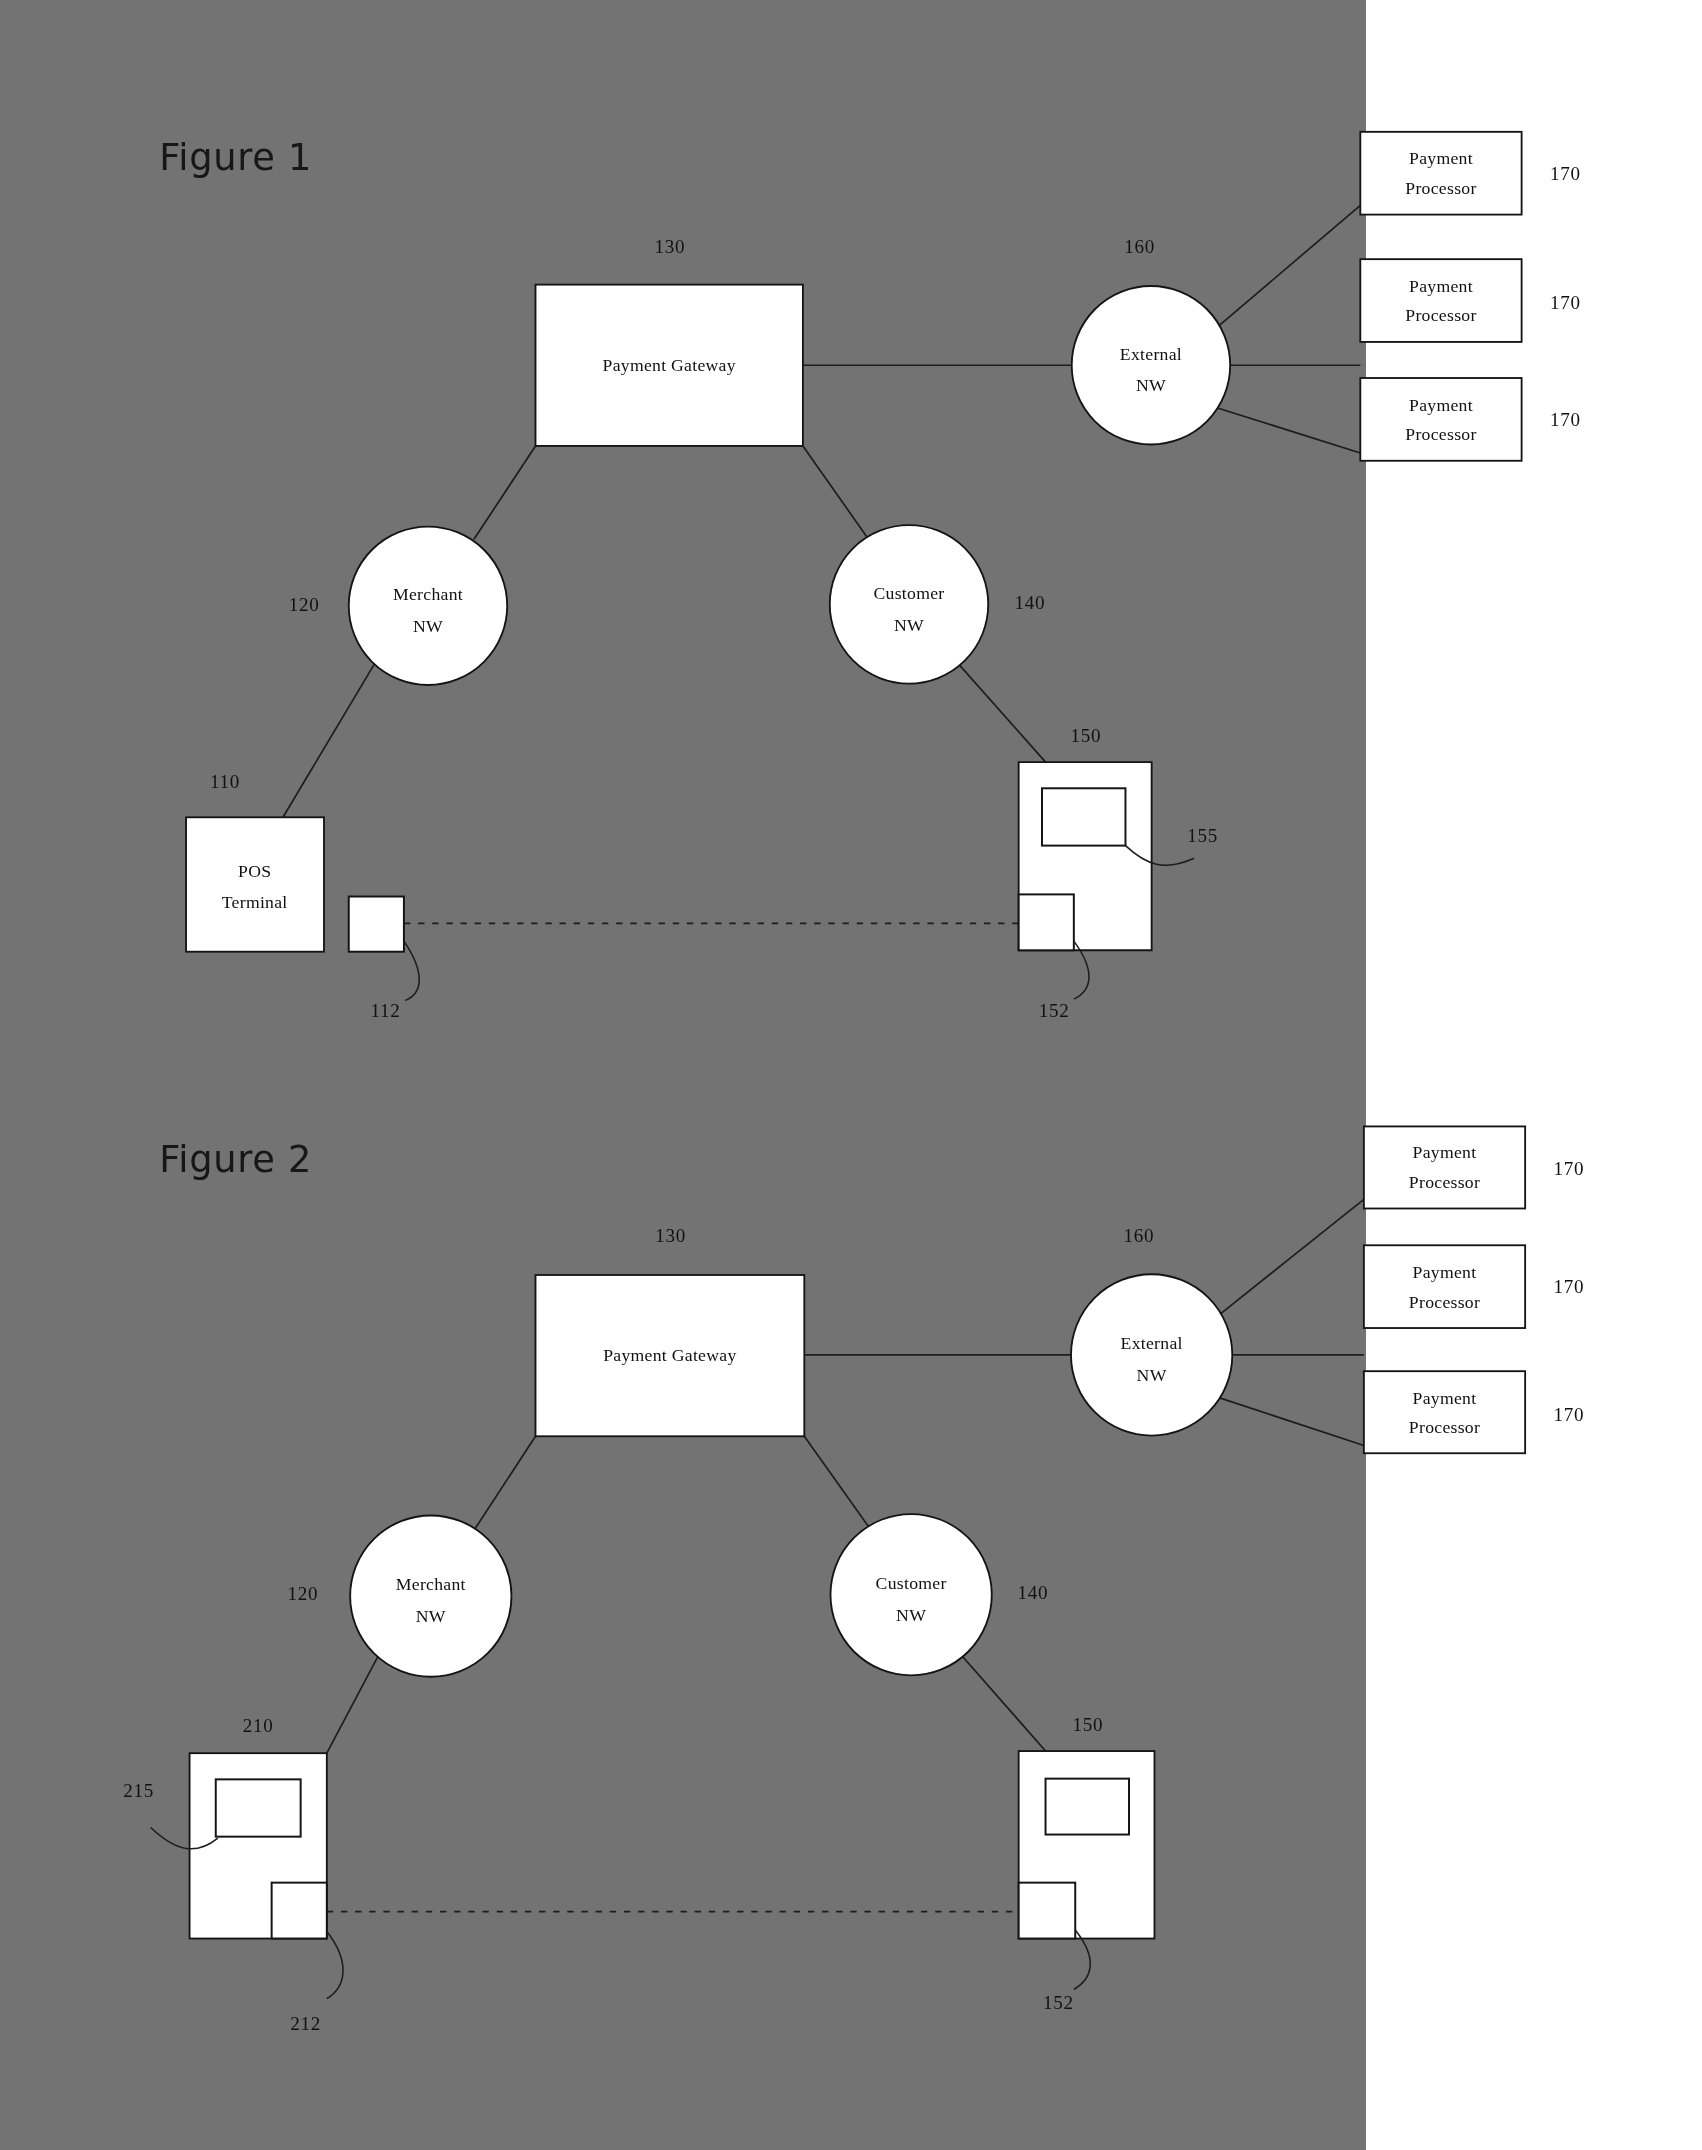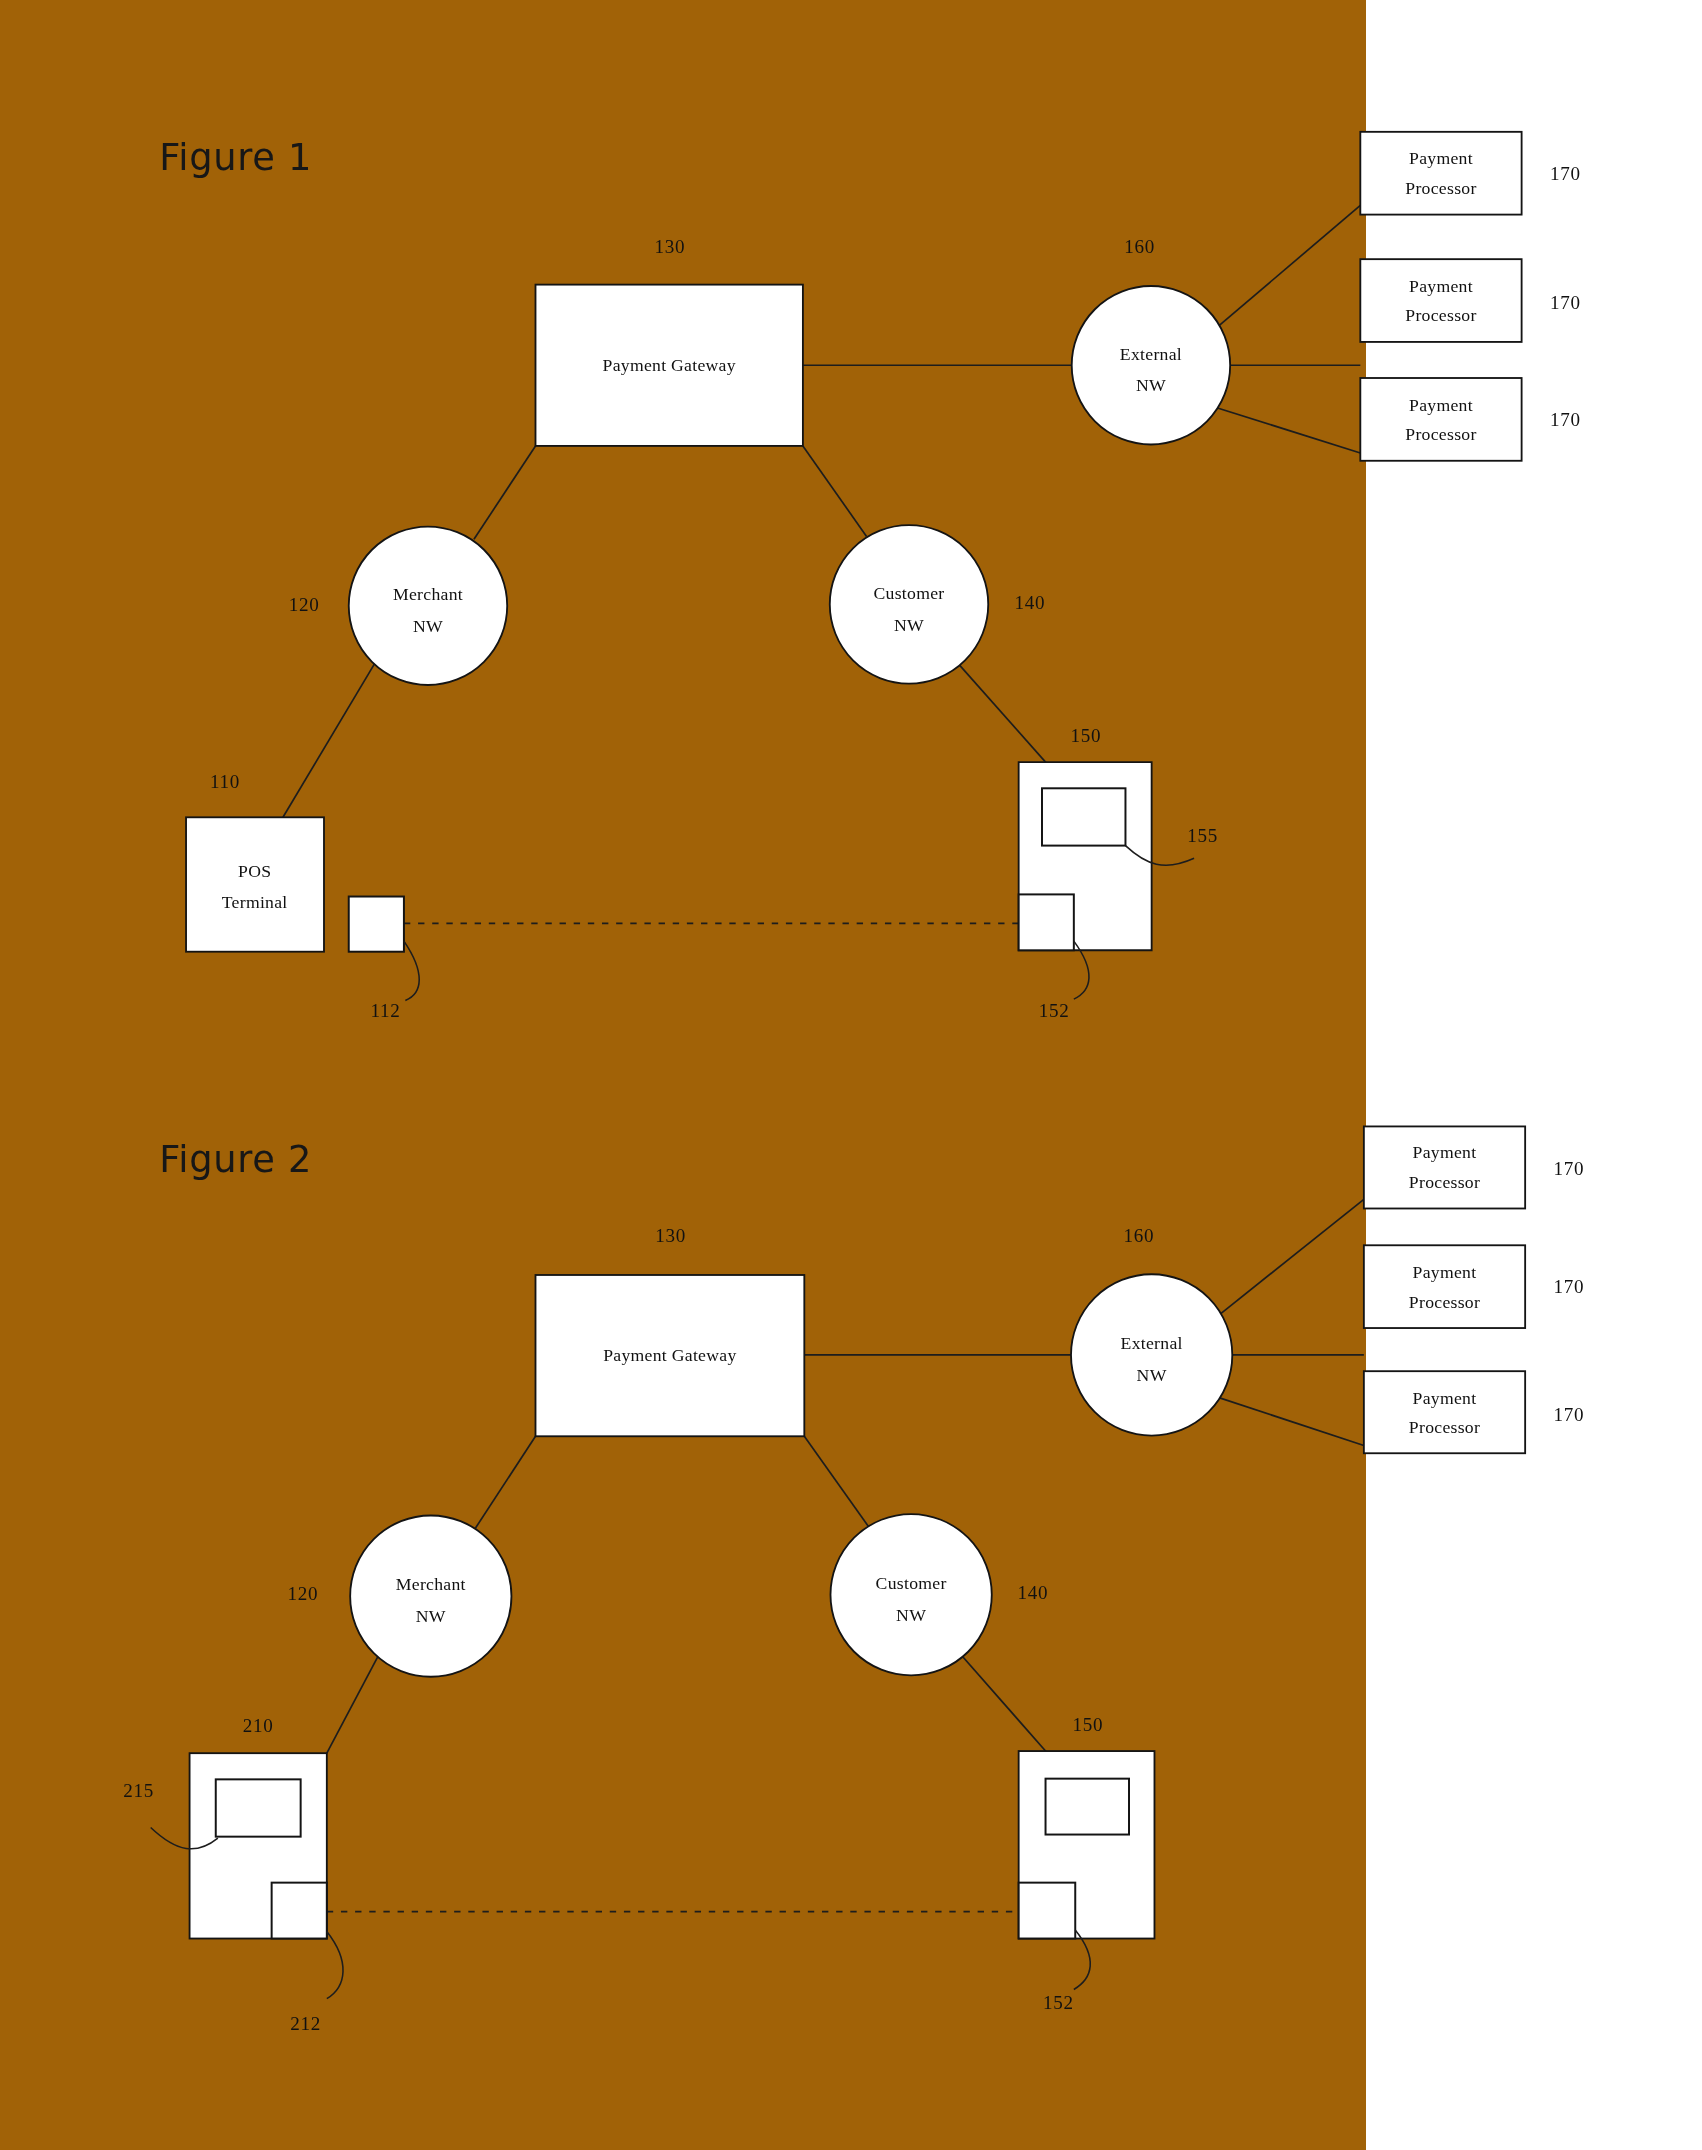--- a/index.html
+++ b/index.html
@@ -12,21 +12,21 @@
     width: 1702px;
     height: 2151px;
     font-family: "Liberation Sans", sans-serif;
     color: #1a1a1a;
     overflow: hidden;
   }
   #sheet {
     position: relative;
     width: 1366px;
     height: 2151px;
-    background: #a16207;
+    background: #737373;
   }
   svg.figure-canvas {
     position: absolute;
     left: 0;
     top: 0;
     width: 1702px;
     height: 2151px;
   }
   .fig-title {
     font-family: "DejaVu Sans", sans-serif;

